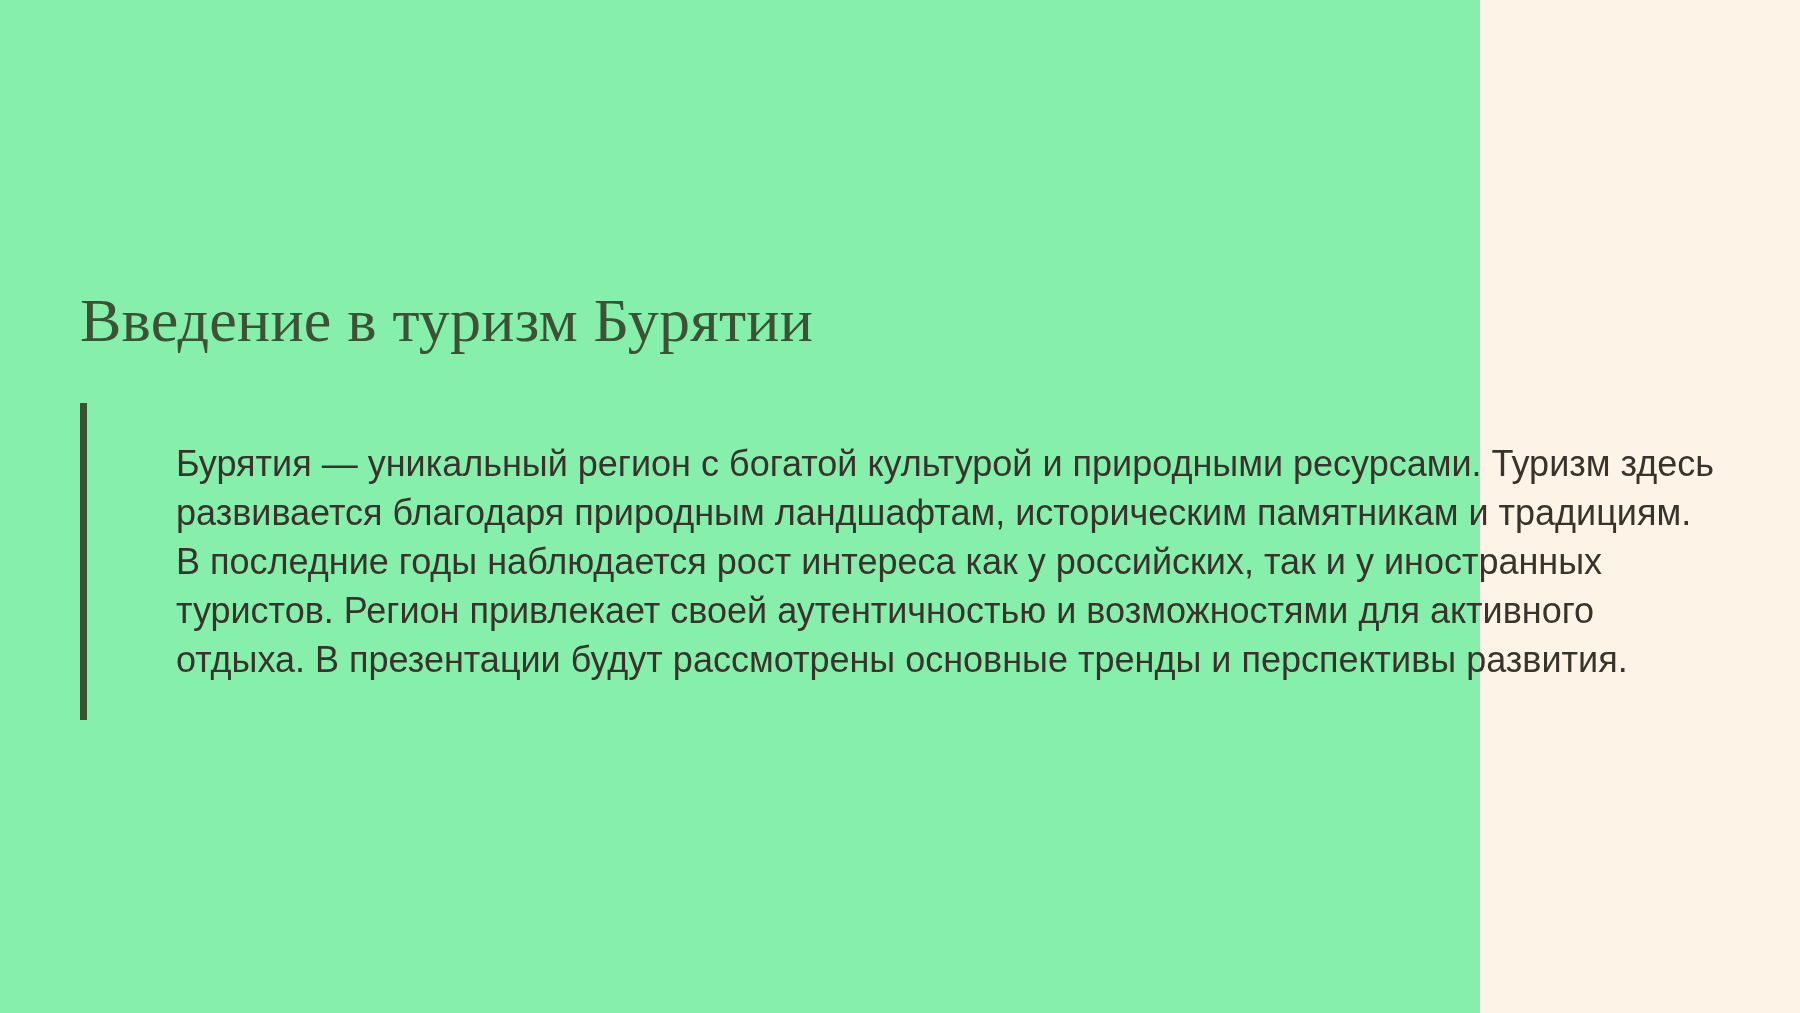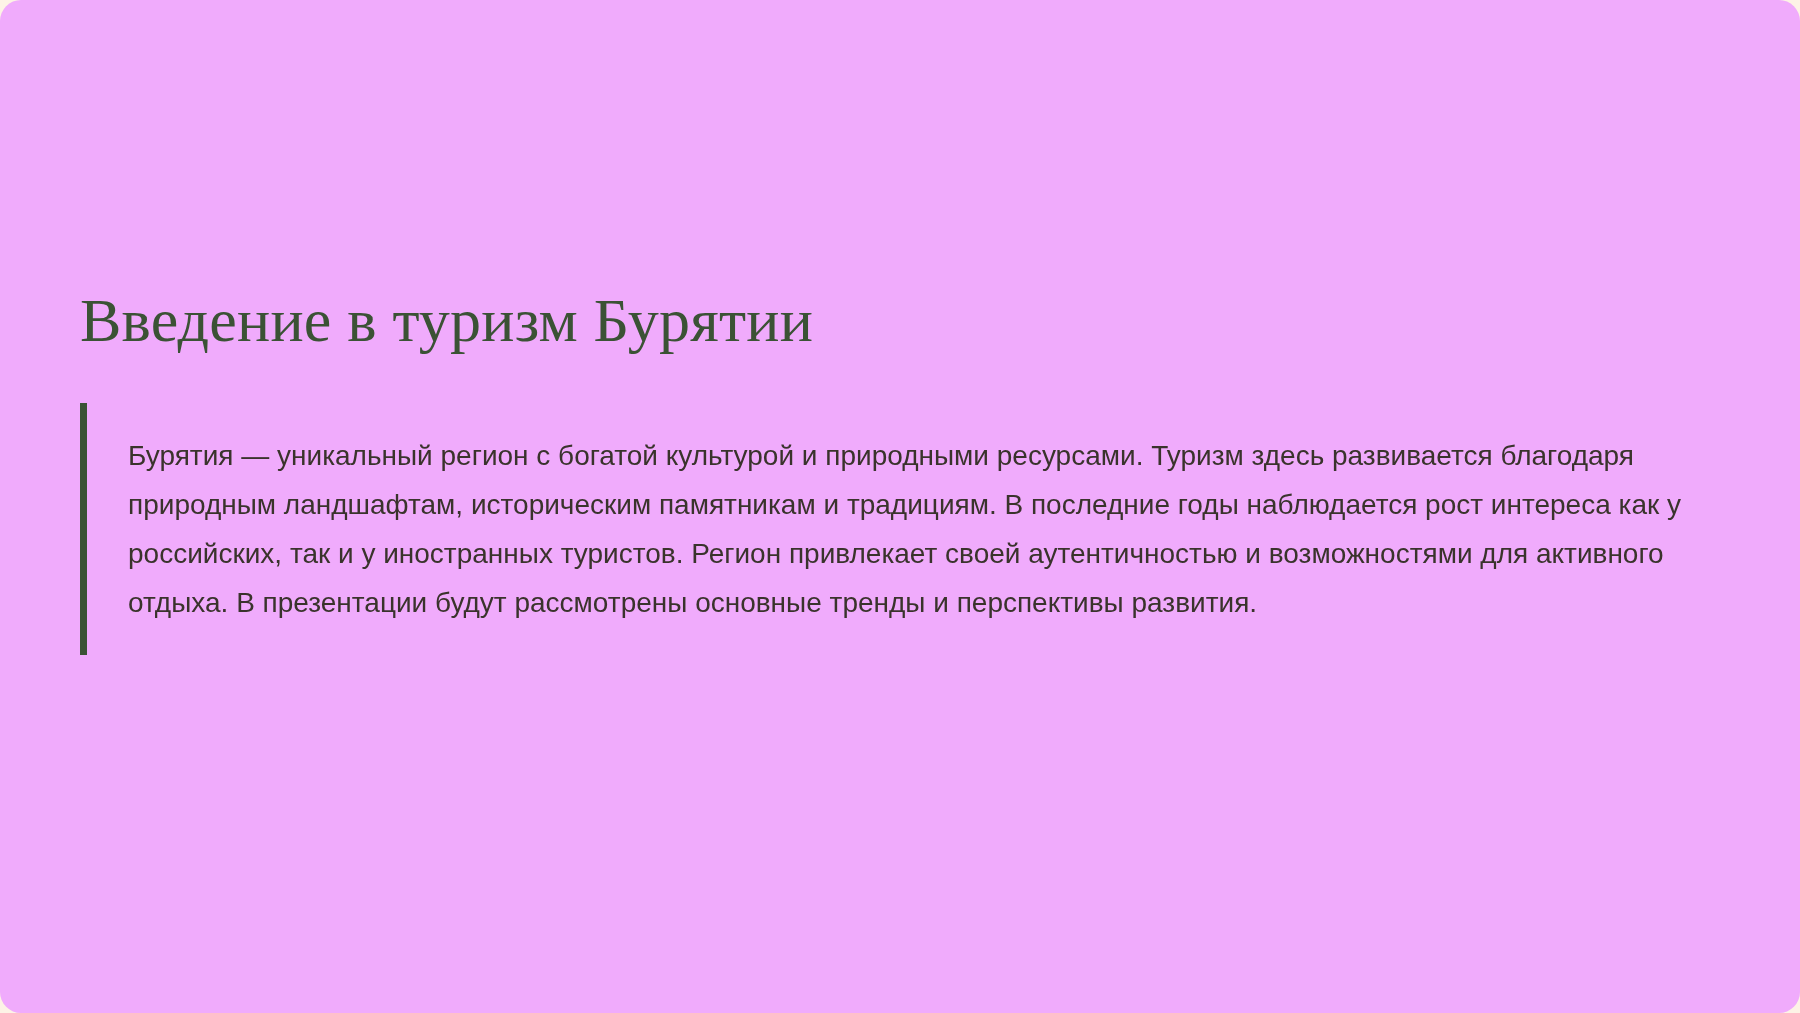--- a/index.html
+++ b/index.html
@@ -12,25 +12,24 @@
     width: 1800px;
     height: 1013px;
     overflow: hidden;
     background: #FDF3E6;
     font-family: "Liberation Sans", sans-serif;
     -webkit-font-smoothing: antialiased;
   }
 
   .slide {
     position: relative;
-    width: 1800px;
+    width: 1480px;
     height: 1013px;
-    background: #f0abfc;
+    background: #86efac;
     box-sizing: border-box;
-    border-radius: 21px;
   }
 
   .slide-content {
     position: absolute;
     left: 80px;
     top: 286px;
     width: 1640px;
   }
 
   .slide-title {
@@ -56,26 +55,27 @@
     width: 7px;
     background: #3B5235;
     border-radius: 0;
     align-self: stretch;
   }
 
   .body-text {
     flex: 1 1 auto;
     padding-left: 41px;
     font-family: "Liberation Sans", "DejaVu Sans", sans-serif;
-    font-size: 28px;
+    font-size: 36px;
     line-height: 49px;
     color: #3A332C;
     letter-spacing: 0.0px;
     max-width: 1600px;
     text-align: left;
+    margin-left: 48px;
   }
 </style>
 </head>
 <body>
 
 <div class="slide">
 
   <div class="slide-content">
 
     <h1 class="slide-title">Введение в туризм Бурятии</h1>

